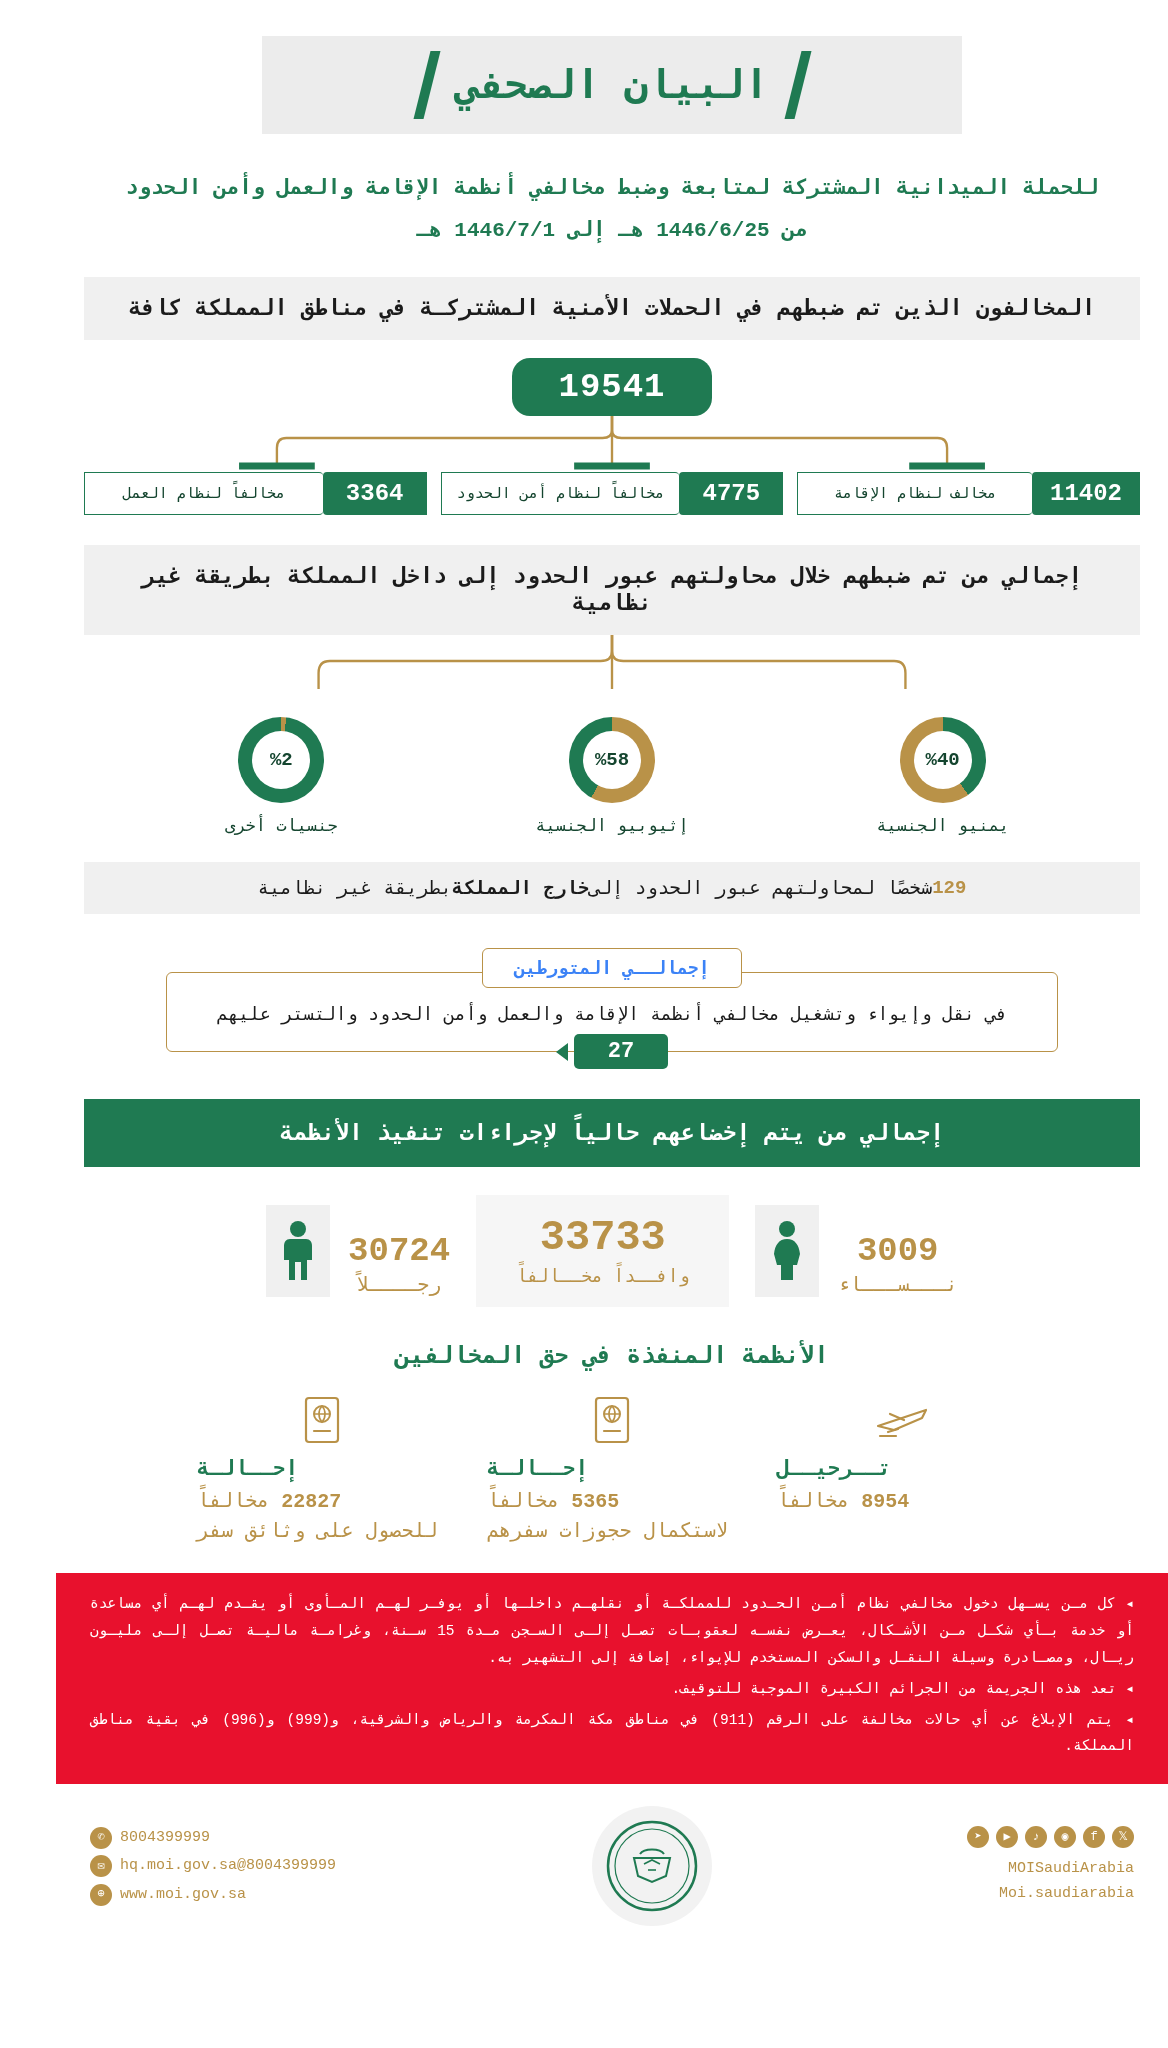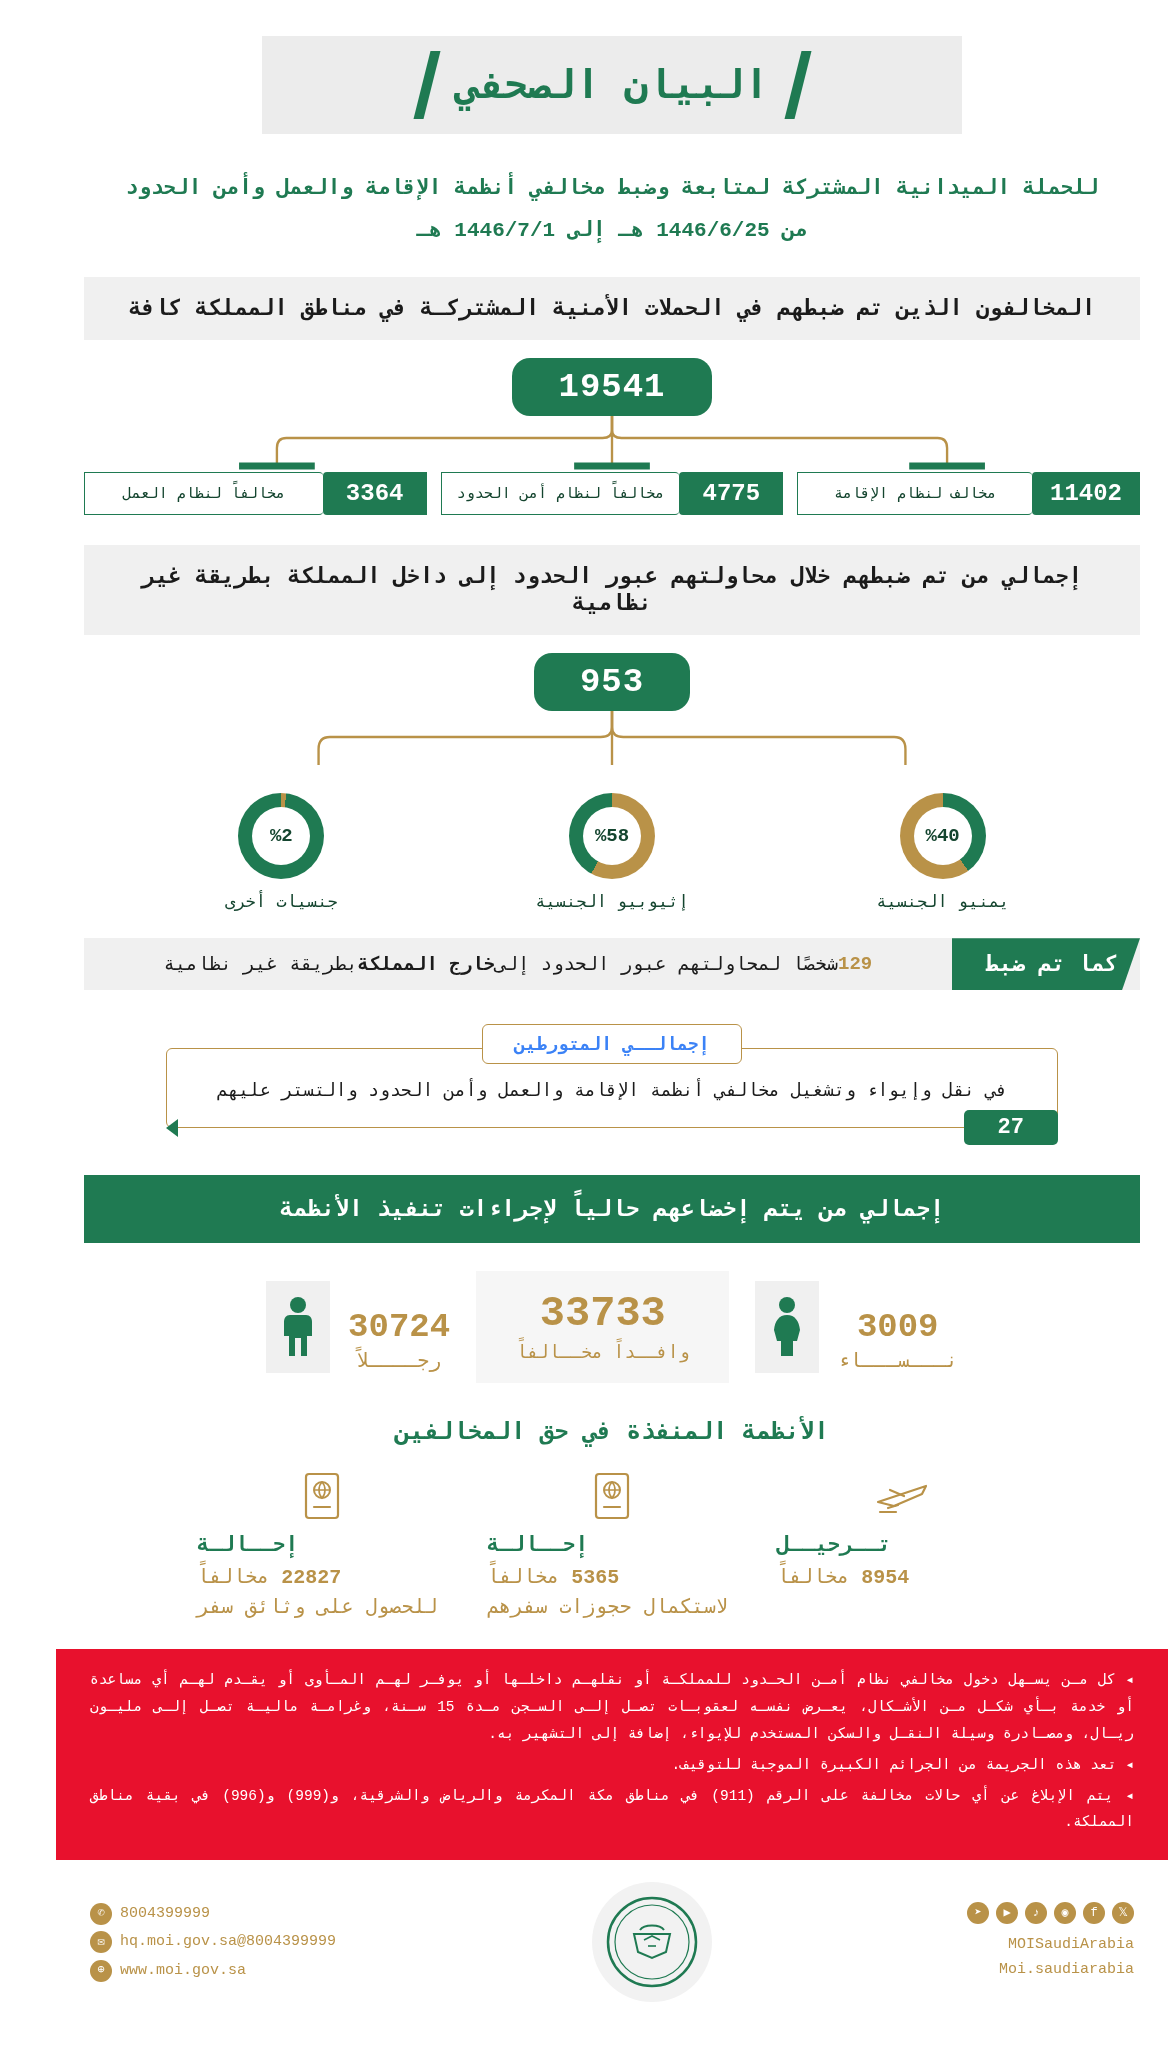--- a/index.html
+++ b/index.html
@@ -189,21 +189,21 @@
     border: 1.5px solid #b99248;
     border-radius: 6px;
     margin-top: -16px;
     padding: 30px 26px 26px;
     text-align: center;
     color: #1b1b1b;
     font-size: 18px;
     background: #ffffff;
   }
   .involved-num-wrap {
-    display: flex; justify-content: space-between;
+    display: flex; justify-content: center;
     margin-top: -18px;
     position: relative;
     z-index: 3;
   }
   .involved-num {
     background: #1f7a52; color: #fff;
     font-size: 22px; font-weight: bold;
     padding: 5px 34px; border-radius: 5px;
   }
   .arrow-left {
@@ -348,23 +348,20 @@
     <div class="stat-item">
       <div class="stat-num">3364</div>
       <div class="stat-label">مخالفاً لنظام العمل</div>
     </div>
   </div>
 
   <div class="bar-grey">
     <span>إجمالي من تم ضبطهم خلال محاولتهم عبور الحدود إلى </span><b>داخل المملكة</b><span> بطريقة غير نظامية</span>
   </div>
 
-  <div class="pill-wrap">
-    <div class="pill">953</div>
-  </div>
 
   <div class="tree">
     <svg viewBox="0 0 1048 56" preserveAspectRatio="none" aria-hidden="true">
       <path d="M524 0 L524 16 Q524 26 512 26 L226 26 Q214 26 214 38 L214 54" fill="none" stroke="#b99248" stroke-width="2.5"></path>
       <path d="M524 0 L524 16 Q524 26 536 26 L822 26 Q834 26 834 38 L834 54" fill="none" stroke="#b99248" stroke-width="2.5"></path>
       <path d="M524 0 L524 54" fill="none" stroke="#b99248" stroke-width="2.5"></path>
     </svg>
   </div>
 
   <div class="donut-row">
@@ -382,21 +379,20 @@
     </div>
     <div class="donut-cell">
       <div class="donut" style="background: conic-gradient(#b99248 0 2%, #1f7a52 2% 100%);">
         <div class="hole">%2</div>
       </div>
       <div class="donut-label">جنسيات أخرى</div>
     </div>
   </div>
 
   <div class="banner-line">
-    <div class="banner-tag">كما تم ضبط</div>
     <div class="banner-text">
       <span class="num-gold">129</span>
         <span> شخصًا لمحاولتهم عبور الحدود إلى </span>
         <b>خارج المملكة</b>
         <span> بطريقة غير نظامية</span>
     </div>
   </div>
 
   <div class="involved-wrap">
     <div class="involved-title">إجمالــي المتورطين</div>

